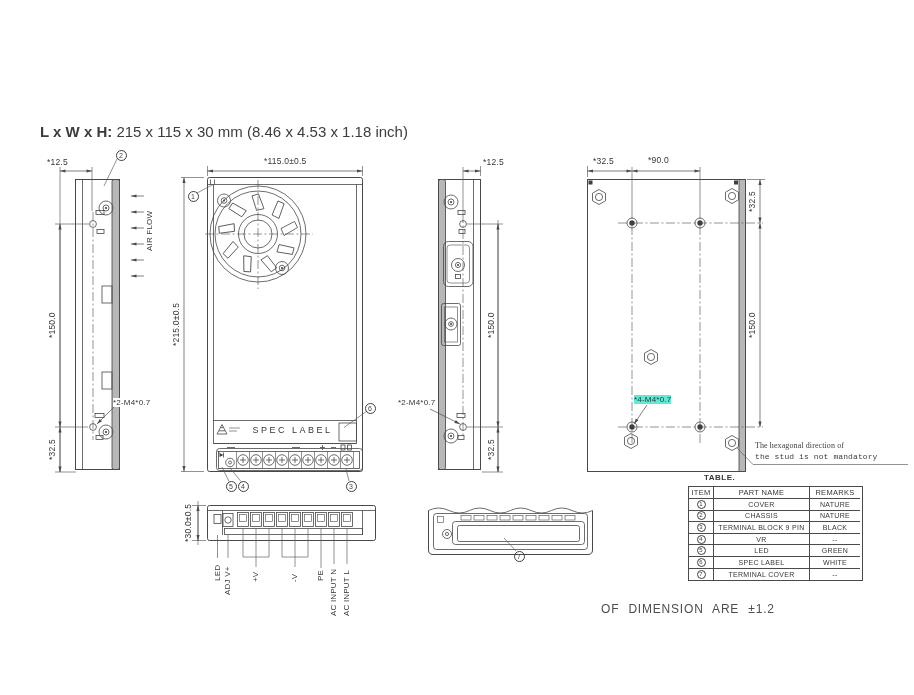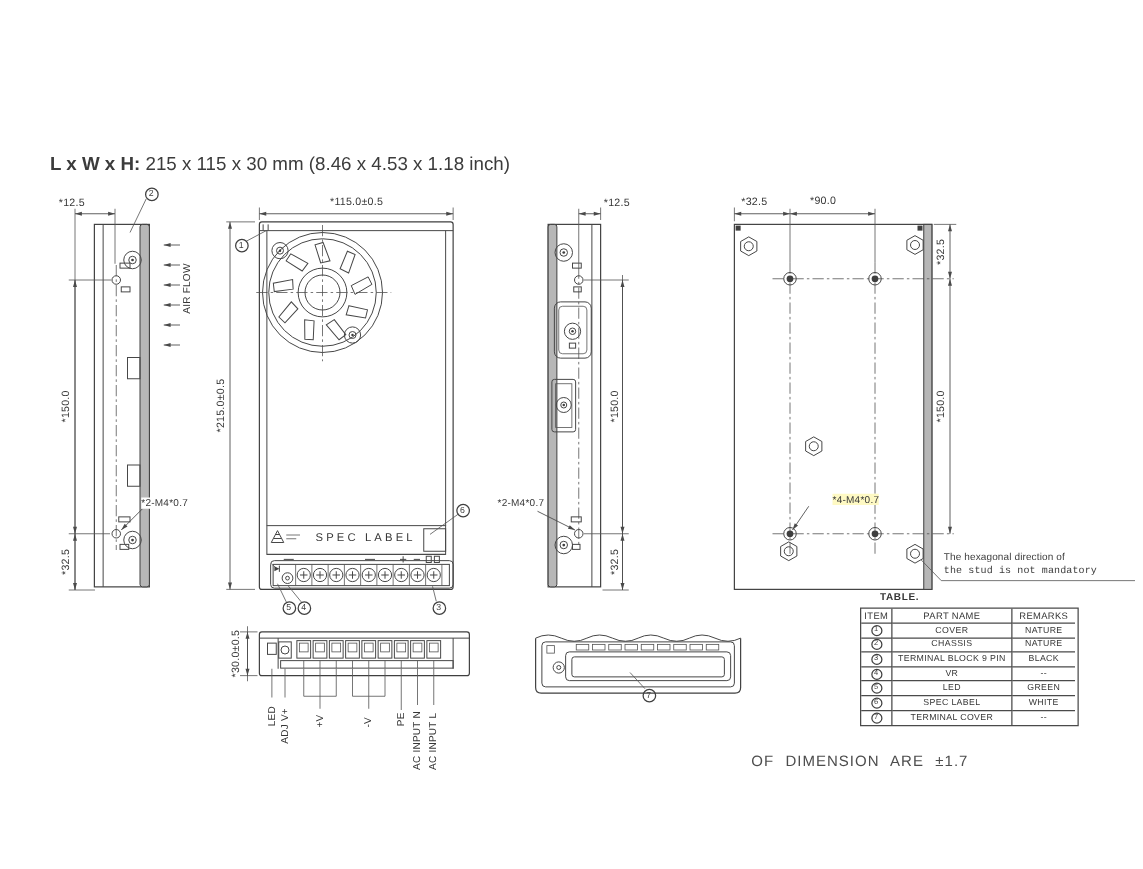--- a/index.html
+++ b/index.html
@@ -392,22 +392,22 @@
 
 <span class="txt" style="left:483px;top:133px;">*12.5</span>
 <span class="vtxt" style="left:487px;top:314px;">*150.0</span>
 <span class="vtxt" style="left:487px;top:436px;">*32.5</span>
 <span class="txt sm" style="left:398px;top:374px;background:#fff;">*2-M4*0.7</span>
 
 <span class="txt" style="left:593px;top:132px;">*32.5</span>
 <span class="txt" style="left:648px;top:131px;">*90.0</span>
 <span class="vtxt" style="left:748px;top:188px;">*32.5</span>
 <span class="vtxt" style="left:748px;top:314px;">*150.0</span>
-<span class="txt sm" style="left:666px;top:371px;background:#fef9c3;">*4-M4*0.7</span>
-<span class="note" style="left:755px;top:417px;">The hexagonal direction of</span>
+<span class="txt sm" style="left:634px;top:371px;background:#5eead4;">*4-M4*0.7</span>
+<span class="note" style="left:755px;top:417px;font-family:Liberation Serif, serif;">The hexagonal direction of</span>
 <span class="note" style="left:755px;top:428px;font-family:Liberation Mono, monospace;">the stud is not mandatory</span>
 
 <span class="vtxt" style="left:184px;top:518px;">*30.0±0.5</span>
 <span class="vtxt sm" style="left:213px;top:557px;">LED</span>
 <span class="vtxt sm" style="left:223px;top:571px;">ADJ V+</span>
 <span class="vtxt sm" style="left:251px;top:558px;">+V</span>
 <span class="vtxt sm" style="left:290px;top:558px;">-V</span>
 <span class="vtxt sm" style="left:316px;top:557px;">PE</span>
 <span class="vtxt sm" style="left:329px;top:592px;">AC INPUT N</span>
 <span class="vtxt sm" style="left:342px;top:592px;">AC INPUT L</span>
@@ -455,15 +455,15 @@
   <div class="cell">SPEC LABEL</div>
   <div class="cell">WHITE</div>
 
   <div class="cell">
         <span class="mini-co">7</span>
       </div>
   <div class="cell">TERMINAL COVER</div>
   <div class="cell">--</div>
 </div>
 
-<div class="tol" style="top:578px;">OF DIMENSION ARE ±1.7</div>
+<div class="tol" style="top:578px;">OF DIMENSION ARE ±1.2</div>
 
 </div>
 
 </body></html>

